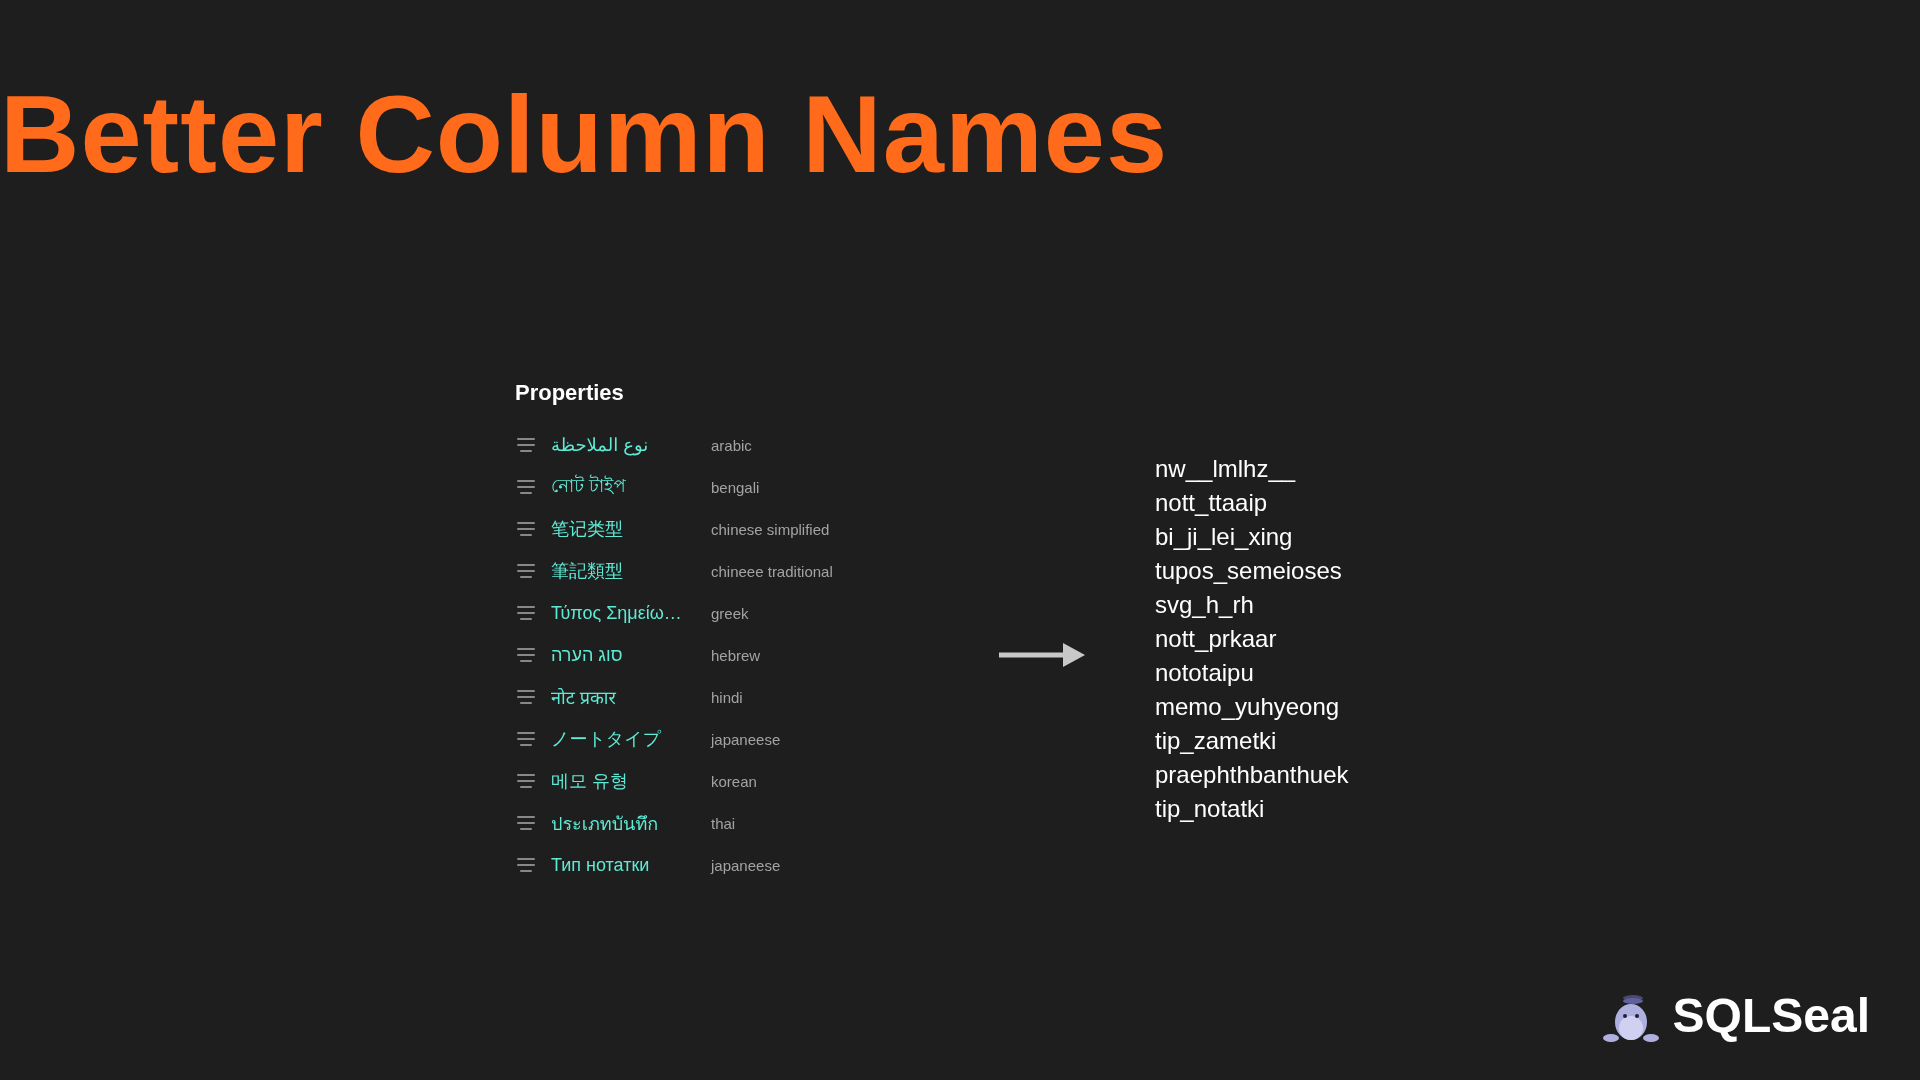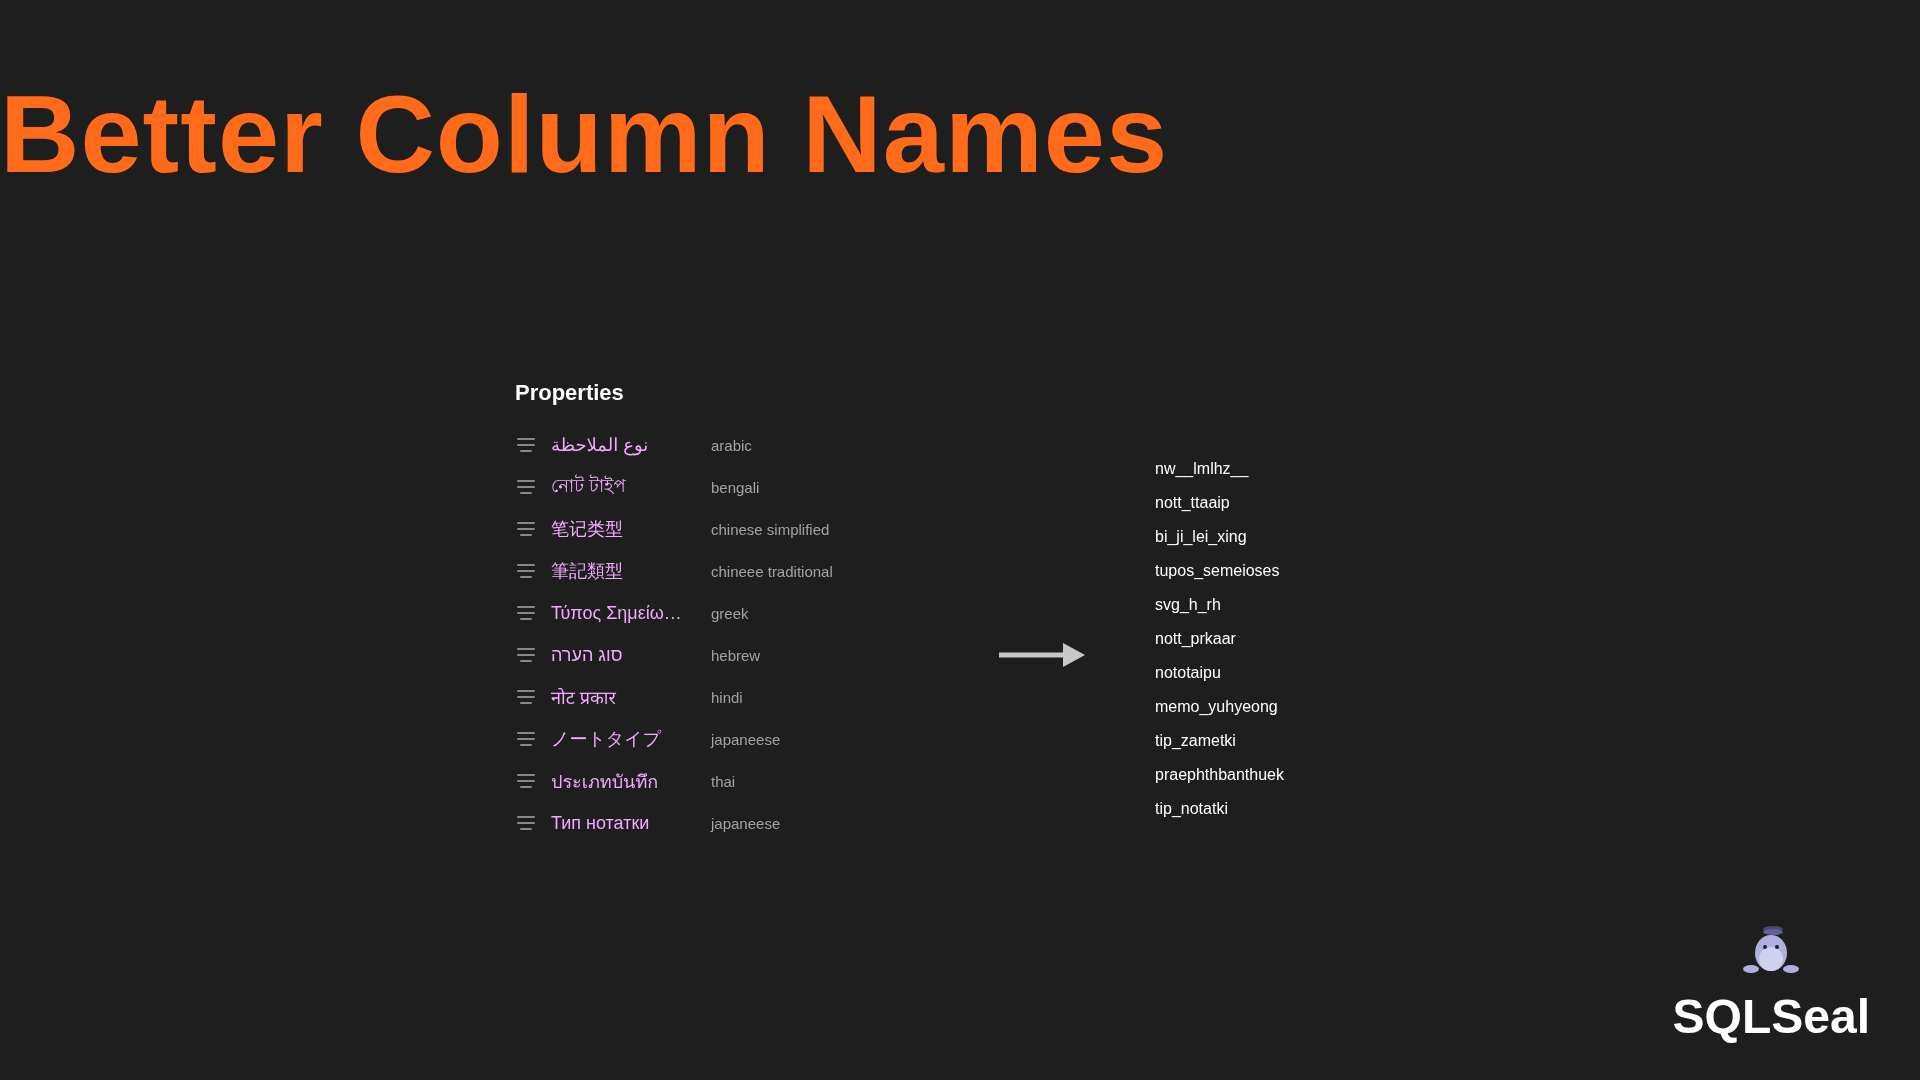--- a/index.html
+++ b/index.html
@@ -62,53 +62,52 @@
     height: 2px;
     background: #888888;
     border-radius: 1px;
     margin: 2px 0;
   }
   .text-icon span:nth-child(1) { width: 18px; }
   .text-icon span:nth-child(2) { width: 18px; }
   .text-icon span:nth-child(3) { width: 12px; }
   .prop-key {
     width: 150px;
-    color: #f0abfc;
+    color: #5eead4;
     font-size: 18px;
     white-space: nowrap;
     overflow: hidden;
     text-overflow: ellipsis;
   }
   .prop-val {
     color: #a3a3a3;
     font-size: 15px;
     margin-left: 10px;
   }
   .arrow {
     margin: 260px 70px 0 70px;
     flex: 0 0 auto;
   }
   .arrow svg {
     width: 90px;
     height: 30px;
   }
   .right-panel {
     margin-top: 72px;
-    font-size: 16px;
+    font-size: 24px;
     line-height: 34px;
     color: #ffffff;
   }
   .brand {
     position: absolute;
     bottom: 36px;
     right: 50px;
     display: flex;
-    align-items: center;
+    align-items: flex-start;
     gap: 14px;
-    flex-direction: column;
   }
   .brand-text {
     font-size: 48px;
     font-weight: 700;
     color: #ffffff;
   }
   .brand-icon {
     width: 56px;
     height: 56px;
   }
@@ -187,20 +186,29 @@
           <span class="prop-val">hindi</span>
         </div>
         <div class="prop-row">
           <span class="text-icon">
             <span></span>
             <span></span>
             <span></span>
           </span>
           <span class="prop-key">ノートタイプ</span>
           <span class="prop-val">japaneese</span>
+        </div>
+        <div class="prop-row">
+          <span class="text-icon">
+            <span></span>
+            <span></span>
+            <span></span>
+          </span>
+          <span class="prop-key">메모 유형</span>
+          <span class="prop-val">korean</span>
         </div>
         <div class="prop-row">
           <span class="text-icon">
             <span></span>
             <span></span>
             <span></span>
           </span>
           <span class="prop-key">ประเภทบันทึก</span>
           <span class="prop-val">thai</span>
         </div>

